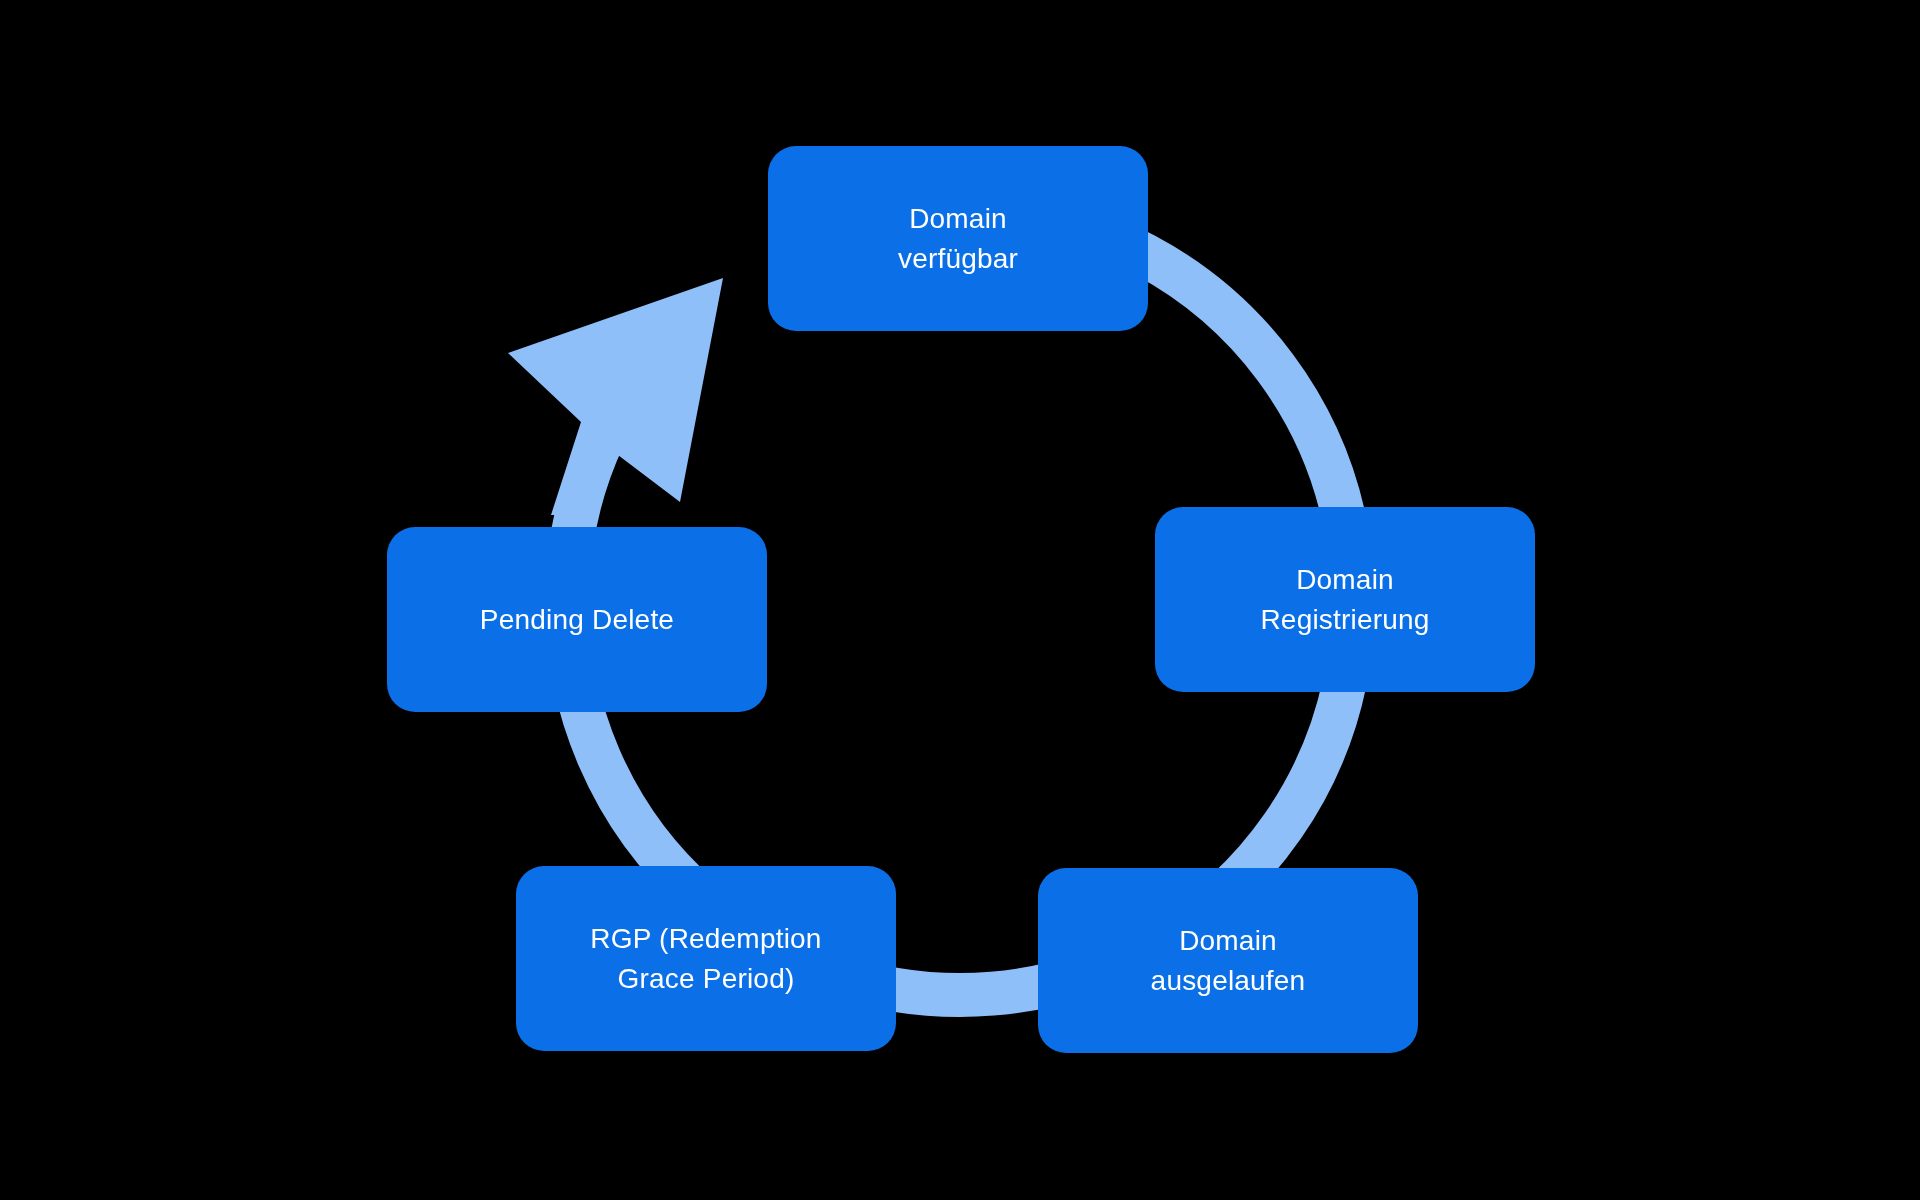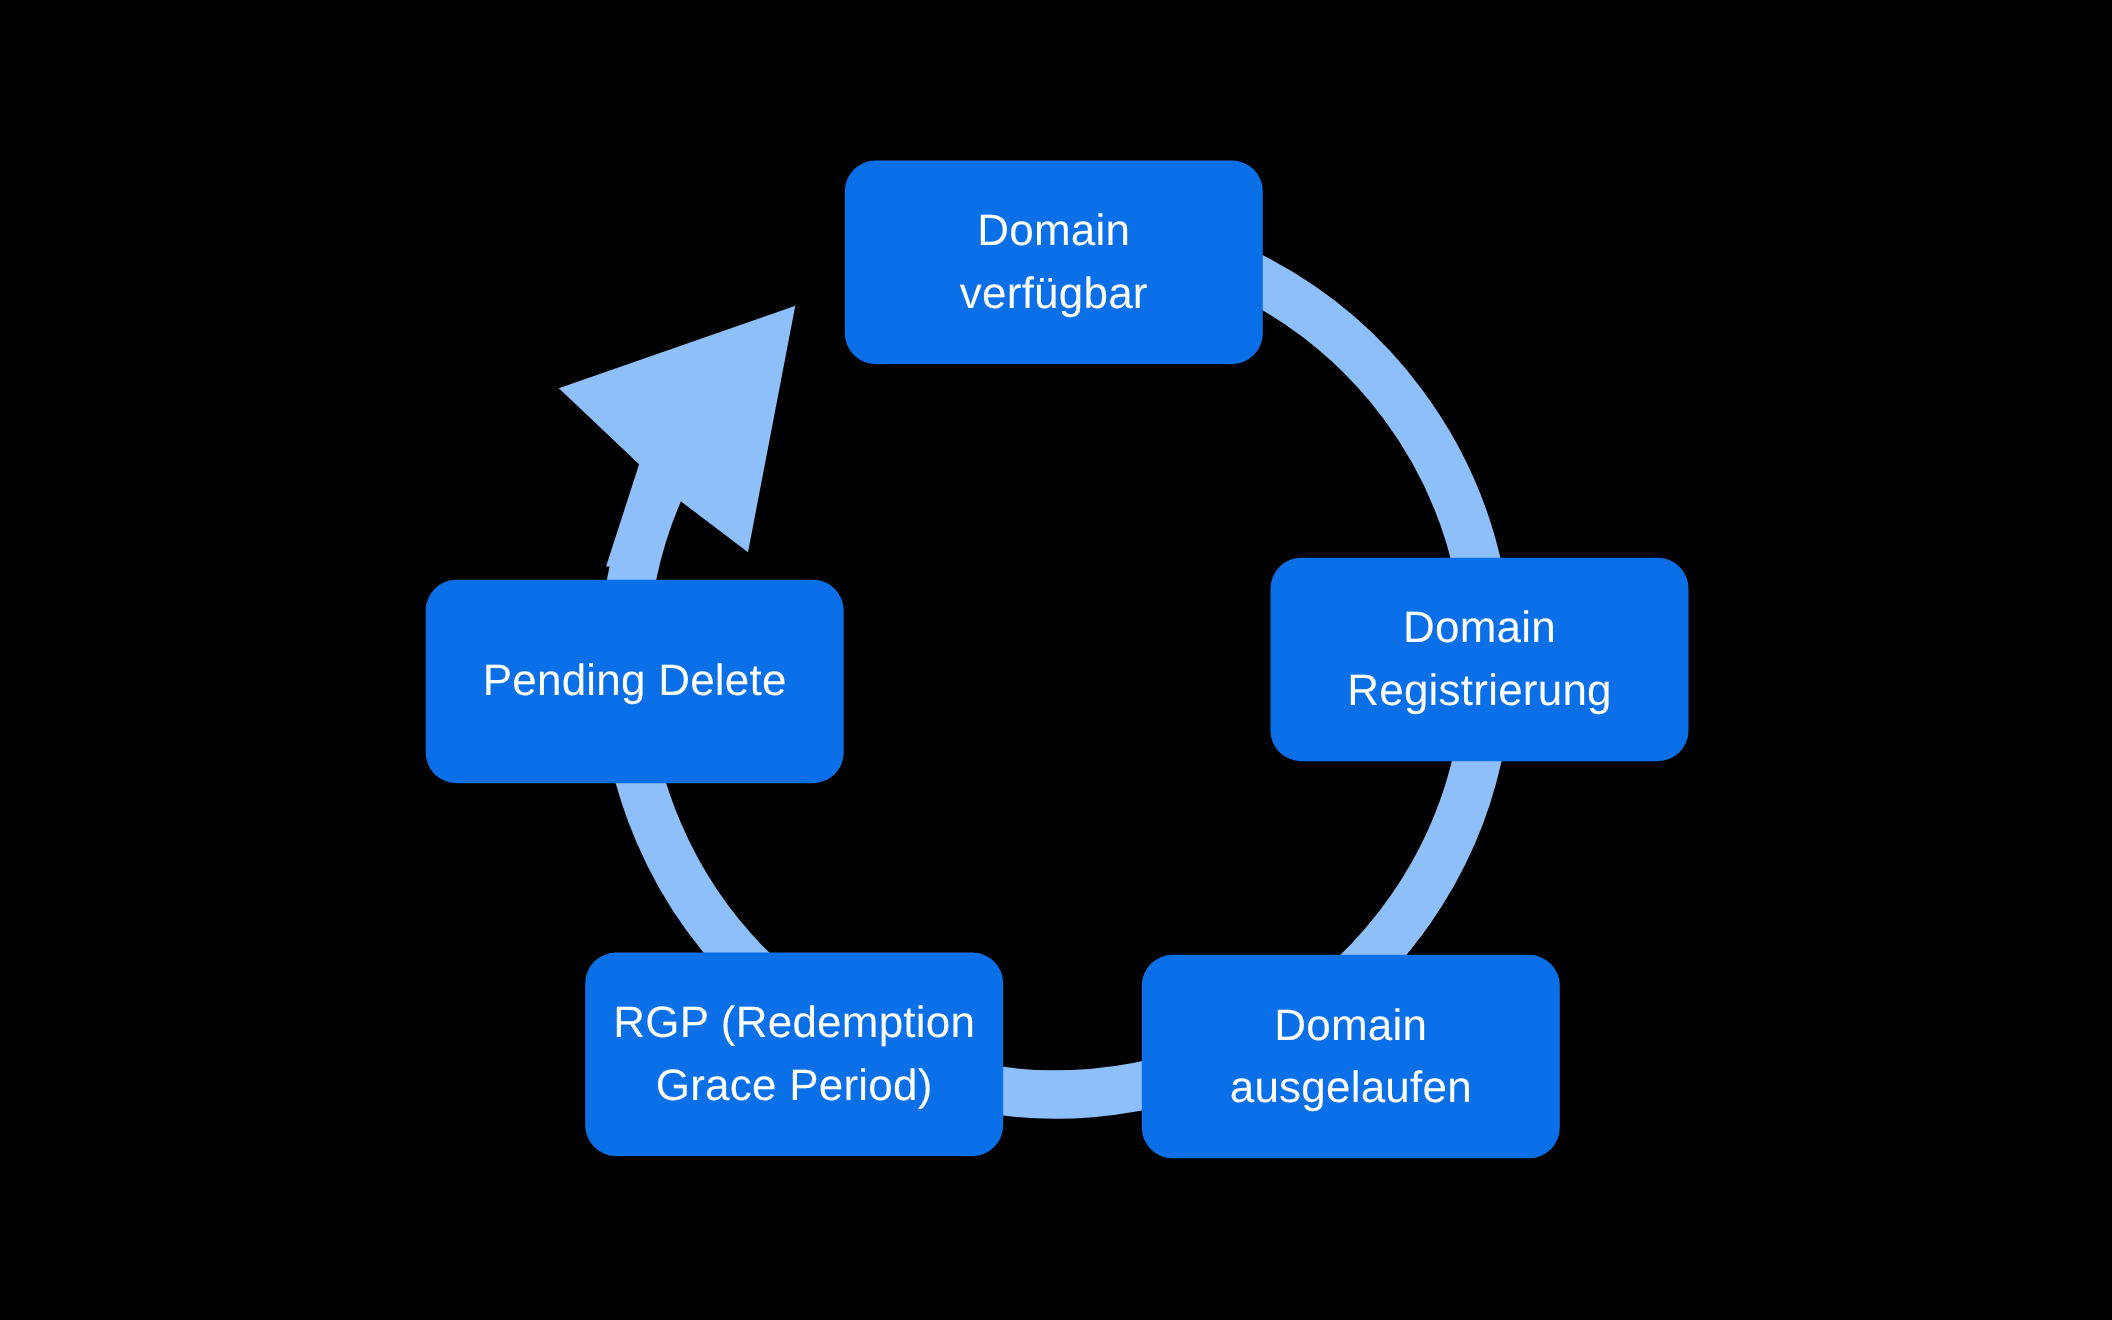--- a/index.html
+++ b/index.html
@@ -37,21 +37,21 @@
     height: 185px;
     background: var(--node-fill, #0B70E8);
     border-radius: 28px;
     display: flex;
     align-items: center;
     justify-content: center;
     box-sizing: border-box;
   }
   .node-label {
     color: var(--node-text, #fff);
-    font-size: 40px;
+    font-size: 28px;
     line-height: 1.42;
     text-align: center;
     white-space: pre-line;
     letter-spacing: 0.2px;
   }
 </style>
 </head>
 <body>
 
 <div class="canvas">
@@ -71,21 +71,21 @@
   <div class="node" style="left:1155px; top:507px;">
     <span class="node-label">Domain
 Registrierung</span>
   </div>
 
   <div class="node" style="left:1038px; top:868px;">
     <span class="node-label">Domain
 ausgelaufen</span>
   </div>
 
-  <div class="node" style="left:532px; top:866px;">
+  <div class="node" style="left:516px; top:866px;">
     <span class="node-label">RGP (Redemption
 Grace Period)</span>
   </div>
 
   <div class="node" style="left:387px; top:527px;">
     <span class="node-label">Pending Delete</span>
   </div>
 
 </div>
 

